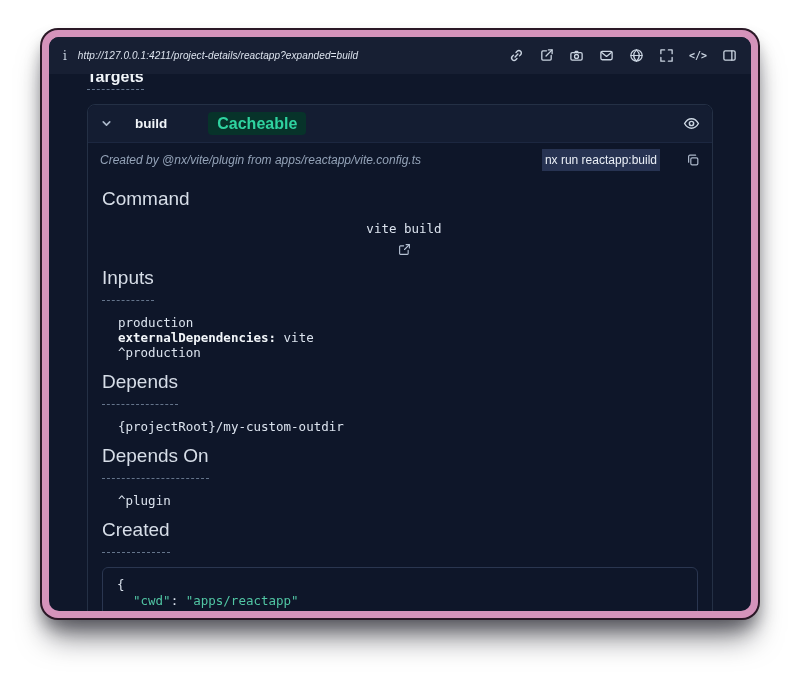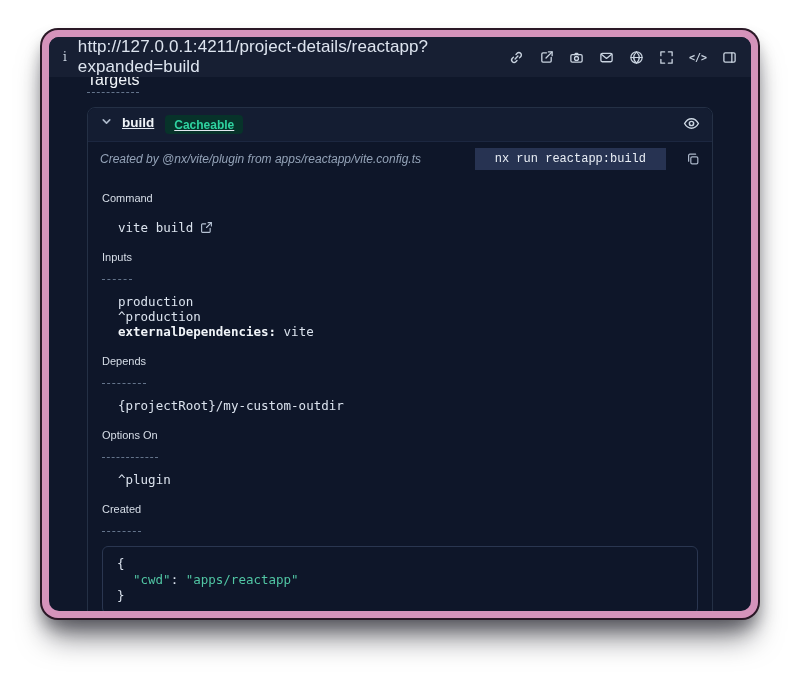--- a/index.html
+++ b/index.html
@@ -10,50 +10,50 @@
   *{box-sizing:border-box;}
   html,body{margin:0;padding:0;}
   body{width:800px;height:676px;background:#ffffff;font-family:"Liberation Sans",sans-serif;position:relative;overflow:hidden;}
   .frame{position:absolute;left:42px;top:30px;width:716px;height:588px;background:var(--frame-pink);
     border-radius:16px;padding:7px;
     box-shadow:0 0 0 2px #2a1826, 0 24px 30px -6px rgba(8,8,18,.55), 0 10px 16px rgba(8,8,18,.35);}
   .win{width:100%;height:100%;background:var(--bg);border-radius:10px;overflow:hidden;display:flex;flex-direction:column;}
   
   .titlebar{flex:0 0 37px;background:var(--titlebar-bg);display:flex;align-items:center;gap:11px;padding:0 14px;color:#c9d3e0;}
   .info{font-family:"DejaVu Serif",serif;font-size:12px;color:#cbd5e1;cursor:pointer;}
-  .url{color:#dde4ef;font-size:17px;letter-spacing:.1px;cursor:text;}
+  .url{color:#dde4ef;font-size:10px;letter-spacing:.1px;cursor:text;font-style:italic;}
   .tb-right{margin-left:auto;display:flex;align-items:center;gap:15px;}
   .tb-ic{display:inline-flex;cursor:pointer;color:#c9d3e0;}
   .tb-ic svg{stroke:#c9d3e0;}
   .code-glyph{font-family:"DejaVu Sans Mono",monospace;font-size:10px;font-weight:bold;color:#c9d3e0;cursor:pointer;}
   svg{fill:none;stroke-linecap:round;stroke-linejoin:round;}
   
   .content{flex:1;padding:0 38px;overflow:hidden;color:var(--text);position:relative;}
-  .targets{margin:-6px 0 11px;font-size:16px;font-weight:400;color:#f1f5f9;width:fit-content;
+  .targets{margin:-6px 0 11px;font-size:16px;font-weight:700;color:#f1f5f9;width:fit-content;
     border-bottom:1px dashed #64748b;padding-bottom:3px;}
   .card{margin-top:14px;border:1px solid var(--card-border);border-radius:8px;background:#0e1629;}
-  .card-top{display:flex;gap:9px;padding:7px 12px;background:var(--card-header-bg);
-    border-bottom:1px solid #1c2740;border-radius:8px 8px 0 0;cursor:pointer;text-decoration:underline;}
+  .card-top{display:flex;align-items:center;gap:22px;padding:7px 12px;background:var(--card-header-bg);
+    border-bottom:1px solid #1c2740;border-radius:8px 8px 0 0;cursor:pointer;}
   .chev{display:inline-flex;color:#aab6c8;cursor:pointer;}
   .target-name{font-weight:700;font-size:13.5px;color:#f1f5f9;}
-  .badge{font-size:12px;font-weight:600;background:var(--badge-bg);color:var(--badge-text);
-    padding:2.5px 9px;border-radius:4px;margin-left:2px;}
+  .badge{font-size:16px;font-weight:600;background:var(--badge-bg);color:var(--badge-text);
+    padding:2.5px 9px;border-radius:4px;margin-left:19px;}
   .eye{margin-left:auto;display:inline-flex;color:#cbd5e1;cursor:pointer;}
-  .card-sub{display:flex;align-items:center;padding:6px 12px 4px;gap:20px;}
+  .card-sub{display:flex;align-items:center;padding:6px 12px 4px;gap:26px;}
   .created{font-style:italic;color:var(--muted);font-size:12px;flex:1;}
   .mono{font-family:"DejaVu Sans Mono",monospace;font-size:12.5px;color:#dbe3ee;}
-  .chip{font-family:Liberation Mono, monospace;font-size:12px;background:var(--chip-bg);color:#eaeff6;
-    padding:4px 20px;border-radius:0;white-space:pre;}
+  .chip{font-family:Liberation Sans, sans-serif;font-size:12px;background:var(--chip-bg);color:#eaeff6;
+    padding:4px 3px;border-radius:0;white-space:pre;}
   .copy{display:inline-flex;color:#aab6c8;cursor:pointer;}
   .card-body{padding:2px 14px 28px;}
-  .sec{margin-top:14px;font-size:11px;color:#d7dee8;width:fit-content;line-height:16px;}
+  .sec{margin-top:14px;font-size:19px;color:#d7dee8;width:fit-content;line-height:16px;}
   .sec.dashed{border-bottom:1px dashed #64748b;padding-bottom:14px;cursor:help;}
   .item{margin:0 0 0 16px;line-height:15px;}
   .item.first{margin-top:14px;}
-  .cmd-row{display:flex;align-items:center;gap:7px;margin:14px 0 0 16px;line-height:15px;}
+  .cmd-row{display:flex;align-items:center;gap:7px;margin:14px 0 0 8px;line-height:15px;flex-direction:column;}
   .ext-ic{display:inline-flex;color:#b6c2d4;cursor:pointer;}
   .bold{font-weight:700;color:#f1f5f9;}
   .codeblock{margin-top:14px;border:1px solid #2a3650;border-radius:6px;padding:9px 14px;line-height:16px;}
   .codeline{white-space:pre;}
   .codeline.indent{padding-left:16px;}
   .teal{color:var(--teal);}
 </style>
 </head>
 <body>
 
@@ -156,27 +156,27 @@
               <svg width="13" height="13" viewBox="0 0 16 16" stroke="currentColor" stroke-width="1.4">
                   <path d="M12.5 9V13a1 1 0 0 1-1 1H3a1 1 0 0 1-1-1V4.5a1 1 0 0 1 1-1H7"></path>
                   <path d="M10 2h4v4"></path>
                   <path d="M14 2L8 8"></path>
                 </svg>
             </span>
           </div>
 
           <div class="sec dashed">Inputs</div>
           <div class="mono item first">production</div>
+          <div class="mono item"><span class="bold">externalDependencies:</span> <span>vite</span></div>
           <div class="mono item">^production</div>
-          <div class="mono item"><span class="bold">externalDependencies:</span> <span>vite</span></div>
 
           <div class="sec dashed">Depends</div>
           <div class="mono item first">{projectRoot}/my-custom-outdir</div>
 
-          <div class="sec dashed">Options On</div>
+          <div class="sec dashed">Depends On</div>
           <div class="mono item first">^plugin</div>
 
           <div class="sec dashed">Created</div>
           <div class="codeblock mono">
             <div class="codeline">{</div>
             <div class="codeline indent"><span class="teal">"cwd"</span><span>: </span><span class="teal">"apps/reactapp"</span></div>
             <div class="codeline">}</div>
           </div>
         </div>
       </div>

